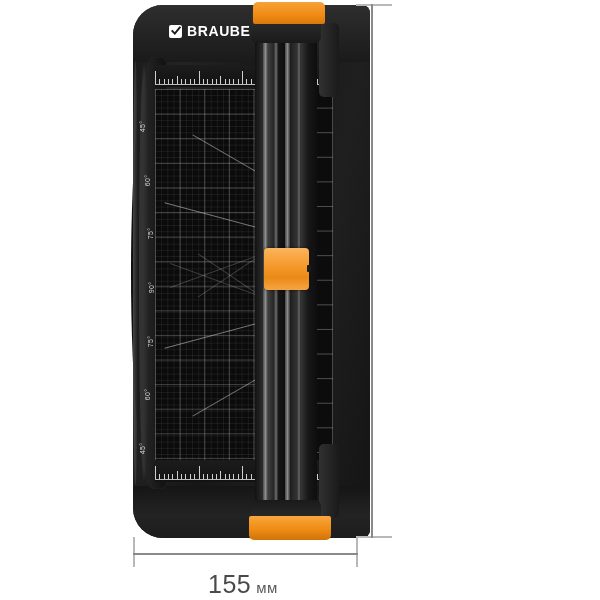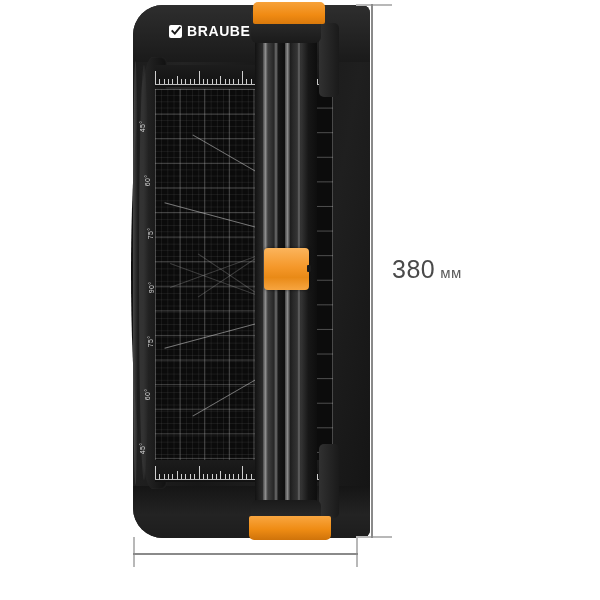--- a/index.html
+++ b/index.html
@@ -352,21 +352,21 @@
     <div class="slider">
       <span class="slider-notch"></span>
     </div>
 
     <div class="gloss"></div>
   </div>
 
   <div class="dim-ext h" style="left:356px;top:4px;width:36px;"></div>
   <div class="dim-ext h" style="left:356px;top:536px;width:36px;"></div>
   <div class="dim-line v" style="left:371px;top:4px;height:534px;"></div>
-  <div class="dim-label" style="left:392px;top:255px;">
-    <span>380</span><span class="unit">мм</span>
-  </div>
 
   <div class="dim-ext v" style="left:133px;top:537px;height:30px;"></div>
   <div class="dim-ext v" style="left:356px;top:537px;height:30px;"></div>
   <div class="dim-line h" style="left:133px;top:553px;width:225px;"></div>
+  <div class="dim-label" style="left:208px;top:570px;">
+    <span>155</span><span class="unit">мм</span>
+  </div>
 
 </div>
 
 </body></html>

